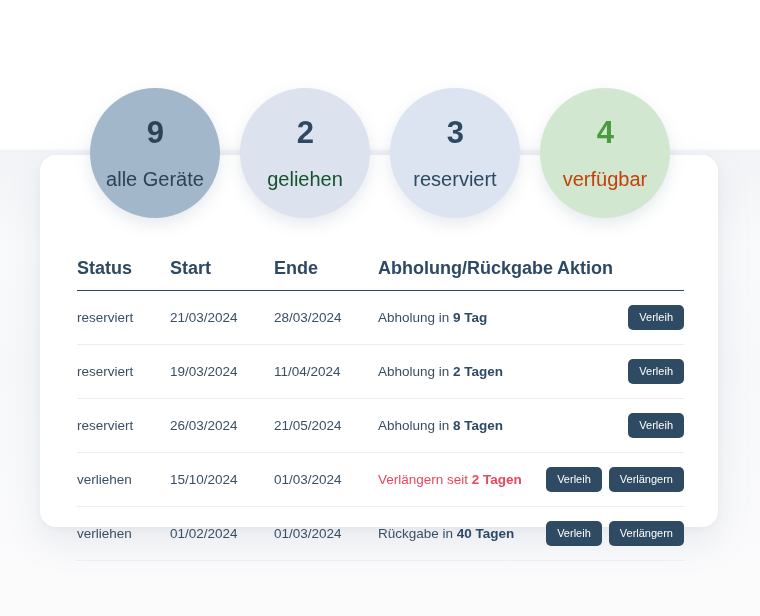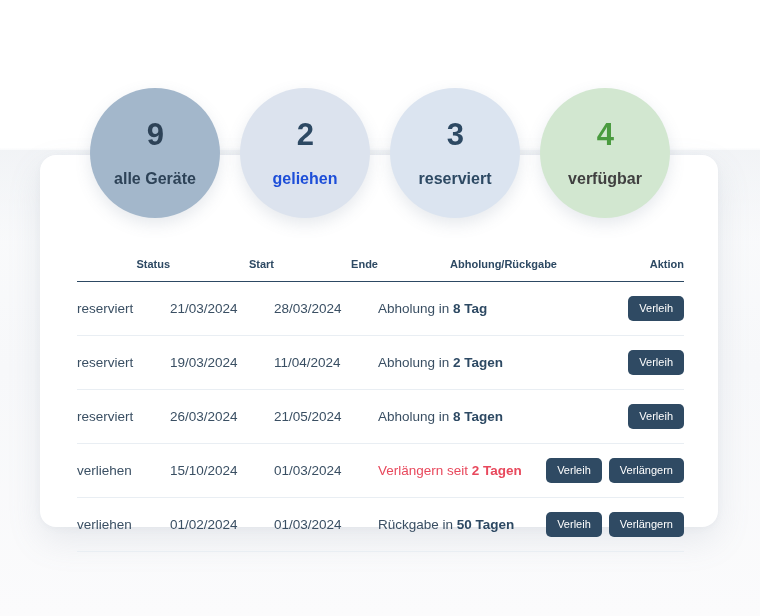--- a/index.html
+++ b/index.html
@@ -60,22 +60,22 @@
     user-select: none;
   }
   .stat-circle .num {
     font-size: 31px;
     font-weight: 700;
     line-height: 1;
     letter-spacing: -0.5px;
     margin-bottom: 9px;
   }
   .stat-circle .lbl {
-    font-size: 16px;
-    font-weight: 700;
+    font-size: 20px;
+    font-weight: 400;
     line-height: 1;
     margin-top: 12px;
   }
 
   .c-all  { background: #a3b7cb; }
   .c-all .num, .c-all .lbl { color: #2d4257; }
 
   .c-lent { background: #dce3ee; }
   .c-lent .num, .c-lent .lbl { color: #2d4963; }
 
@@ -105,22 +105,22 @@
     top: 258px;
     width: 607px;
     z-index: 4;
   }
   table.tbl {
     width: 607px;
     border-collapse: collapse;
     table-layout: fixed;
   }
   table.tbl th {
-    text-align: right;
-    font-size: 11px;
+    text-align: left;
+    font-size: 18px;
     font-weight: 700;
     color: #2d4963;
     padding: 0 0 11px 0;
     border-bottom: 1.6px solid #2d4963;
     white-space: nowrap;
   }
   table.tbl td {
     font-size: 13.5px;
     color: #3a4f63;
     padding: 14px 0 14px 0;
@@ -167,29 +167,29 @@
 
   <div class="bg-band"></div>
 
   <div class="circles">
       <div class="stat-circle c-all" style="background: rgb(163, 183, 203);">
         <div class="num" style="color: rgb(45, 66, 87);">9</div>
         <div class="lbl" style="color: rgb(45, 66, 87);">alle Geräte</div>
       </div>
       <div class="stat-circle c-lent" style="background: rgb(220, 227, 238);">
         <div class="num" style="color: rgb(45, 73, 99);">2</div>
-        <div class="lbl" style="color: #1d4ed8;">geliehen</div>
+        <div class="lbl" style="color: #14532d;">geliehen</div>
       </div>
       <div class="stat-circle c-res" style="background: rgb(219, 228, 240);">
         <div class="num" style="color: rgb(45, 73, 99);">3</div>
         <div class="lbl" style="color: rgb(45, 73, 99);">reserviert</div>
       </div>
       <div class="stat-circle c-avail" style="background: rgb(210, 231, 208);">
         <div class="num" style="color: rgb(74, 155, 63);">4</div>
-        <div class="lbl" style="color: #404040;">verfügbar</div>
+        <div class="lbl" style="color: #c2410c;">verfügbar</div>
       </div>
     </div>
 
   <div class="card"></div>
 
   <div class="table-wrap">
     <table class="tbl">
       <colgroup>
         <col class="c-status">
           <col class="c-start">
@@ -204,21 +204,21 @@
           <th>Ende</th>
           <th>Abholung/Rückgabe</th>
           <th>Aktion</th>
         </tr>
       </thead>
       <tbody>
           <tr>
             <td>reserviert</td>
             <td>21/03/2024</td>
             <td>28/03/2024</td>
-            <td><span class="due-normal"><span>Abholung in </span><b>8 Tag</b></span></td>
+            <td><span class="due-normal"><span>Abholung in </span><b>9 Tag</b></span></td>
             <td>
               <div class="actions">
                 <button class="btn">Verleih</button>
               </div>
             </td>
           </tr>
           <tr>
             <td>reserviert</td>
             <td>19/03/2024</td>
             <td>11/04/2024</td>
@@ -249,21 +249,21 @@
               <div class="actions">
                 <button class="btn">Verleih</button>
                 <button class="btn">Verlängern</button>
               </div>
             </td>
           </tr>
           <tr>
             <td>verliehen</td>
             <td>01/02/2024</td>
             <td>01/03/2024</td>
-            <td><span class="due-normal"><span>Rückgabe in </span><b>50 Tagen</b></span></td>
+            <td><span class="due-normal"><span>Rückgabe in </span><b>40 Tagen</b></span></td>
             <td>
               <div class="actions">
                 <button class="btn">Verleih</button>
                 <button class="btn">Verlängern</button>
               </div>
             </td>
           </tr>
         </tbody>
     </table>
   </div>

